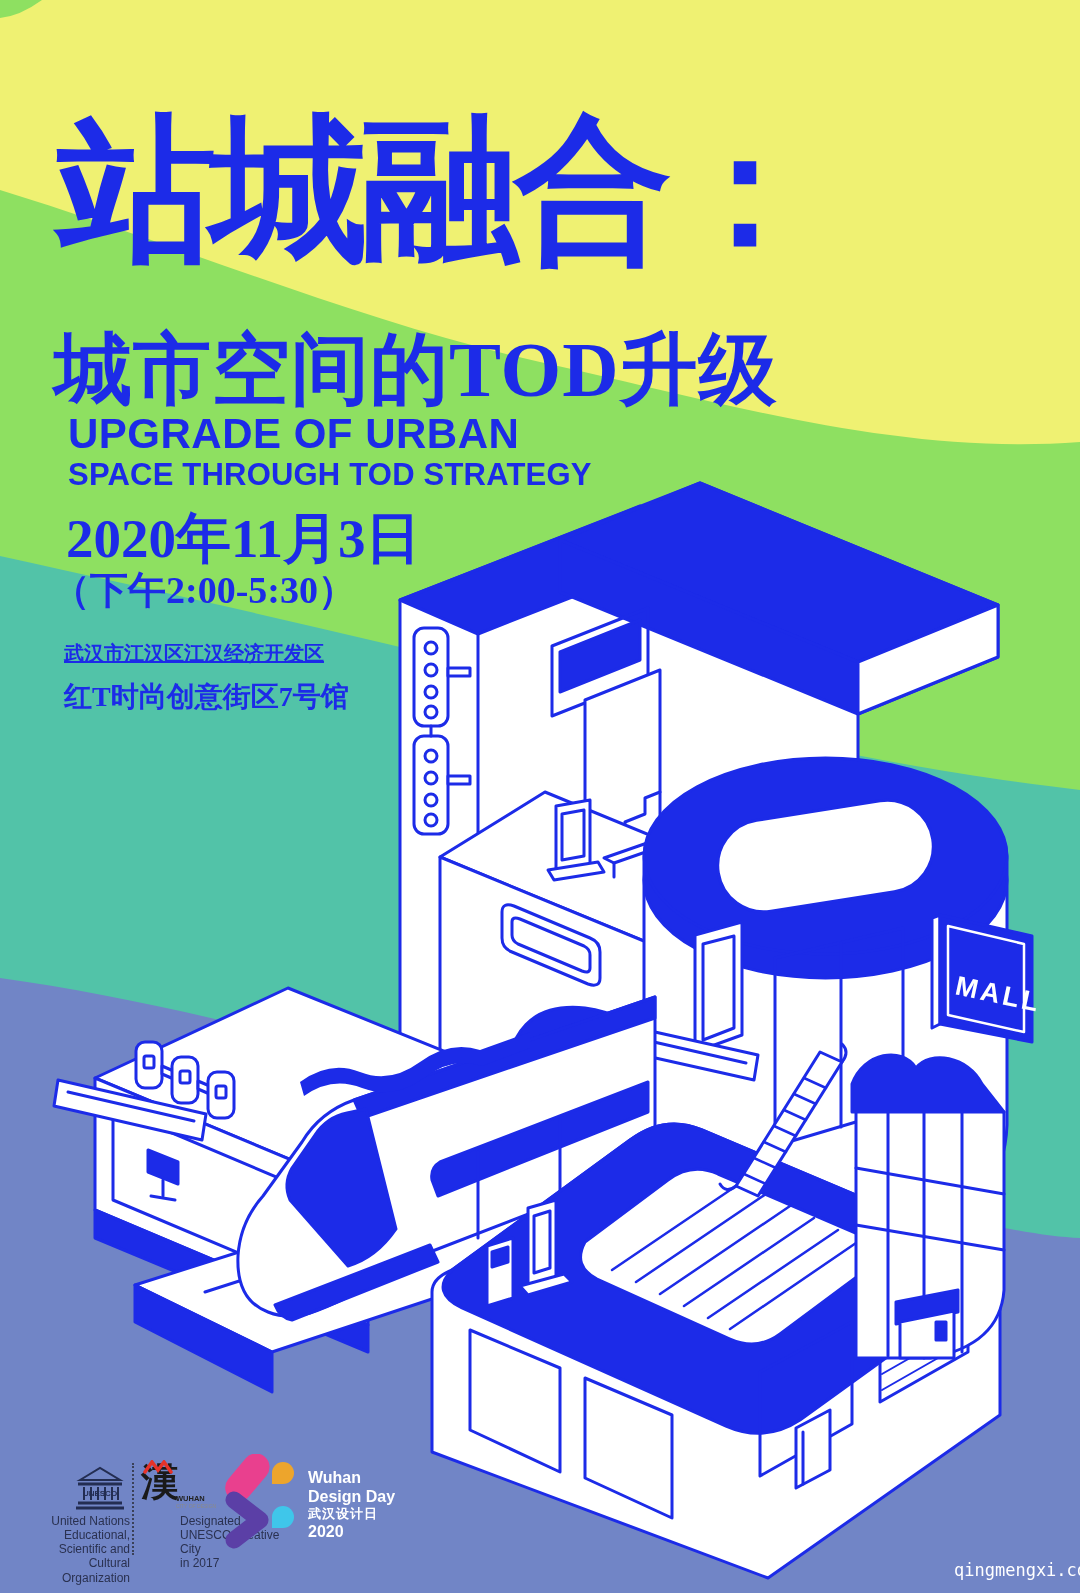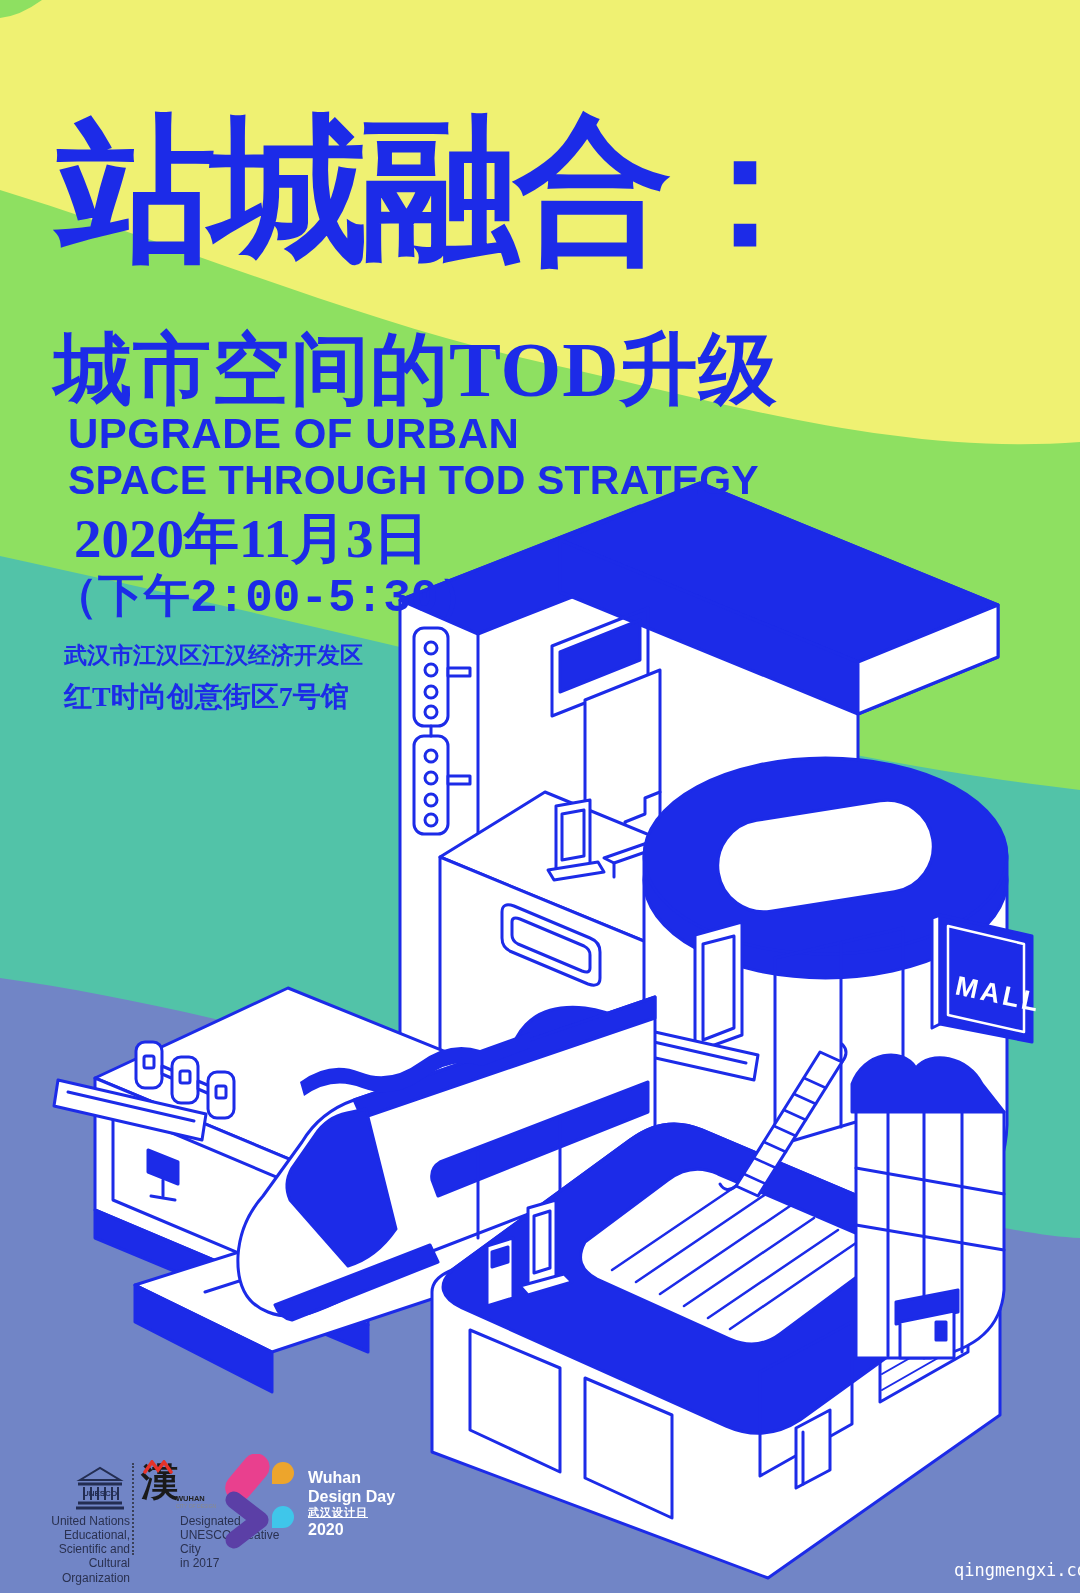--- a/index.html
+++ b/index.html
@@ -6,39 +6,39 @@
   .poster{position:relative;width:1080px;height:1593px;overflow:hidden;background:#EFF172;
           font-family:"Liberation Sans",sans-serif;}
   .abs{position:absolute;}
   .blue{color:#1C2BE8;}
   .serif{font-family:"Liberation Serif","DejaVu Serif",serif;font-weight:bold;}
   .sans{font-family:"Liberation Sans","DejaVu Sans",sans-serif;font-weight:bold;}
   .tagline{left:70px;top:52px;font-size:35px;letter-spacing:4px;}
   .title-main{left:58px;top:88px;font-size:158px;letter-spacing:-6px;line-height:1.3;text-align:right;}
   .title-sub{left:54px;top:318px;font-size:78px;letter-spacing:1px;}
   .en1{left:68px;top:410px;font-size:42px;letter-spacing:.5px;}
-  .en2{left:68px;top:457px;font-size:41px;letter-spacing:.2px;}
-  .date{left:66px;top:502px;font-size:55px;margin-left:8px;}
-  .time{left:52px;top:565px;font-size:46px;font-family:Liberation Mono, monospace;}
-  .addr1{left:64px;top:640px;font-size:23px;font-weight:900;}
+  .en2{left:68px;top:457px;font-size:31px;letter-spacing:.2px;}
+  .date{left:66px;top:502px;font-size:55px;}
+  .time{left:52px;top:565px;font-size:38px;}
+  .addr1{left:64px;top:640px;font-size:20px;font-weight:900;text-decoration:underline;}
   .addr2{left:64px;top:678px;font-size:28px;font-weight:900;}
   svg text{font-family:"Liberation Sans","DejaVu Sans",sans-serif;}
   
   .footer-item{position:absolute;}
   .cap{font-size:12px;line-height:1.18;color:#2A3150;font-family:"Liberation Sans",sans-serif;}
   .cap.right{text-align:right;}
   .dotline{position:absolute;left:132px;top:1463px;height:92px;border-left:2px dotted #3a4158;width:0;}
   .wuhan-char{position:absolute;left:141px;top:1463px;font-size:38px;line-height:1;color:#1a1a1a;
               font-family:"Liberation Serif","DejaVu Serif",serif;font-weight:bold;}
   .wuhan-name1{position:absolute;left:176px;top:1494px;font-size:7.5px;font-weight:bold;color:#222;}
   .wuhan-name2{position:absolute;left:176px;top:1503px;font-size:5px;color:#8a8a8a;}
   .wdd-text{position:absolute;left:308px;top:1468px;color:#fff;font-weight:bold;
             font-family:"Liberation Sans","DejaVu Sans",sans-serif;line-height:1.2;}
   .wdd-text .l1,.wdd-text .l2,.wdd-text .l4{font-size:16px;display:block;}
-  .wdd-text .l3{font-size:11px;display:block;letter-spacing:1px;text-decoration:underline;}
+  .wdd-text .l3{font-size:13px;display:block;letter-spacing:1px;}
   .watermark{position:absolute;left:954px;top:1560px;font-size:17px;color:#fff;
              font-family:"DejaVu Sans Mono","Liberation Mono",monospace;white-space:nowrap;}
 </style>
 </head>
 <body>
 
 <div class="poster">
 
   <svg class="abs" width="1080" height="1593" viewBox="0 0 1080 1593" style="left:0;top:0;">
 

